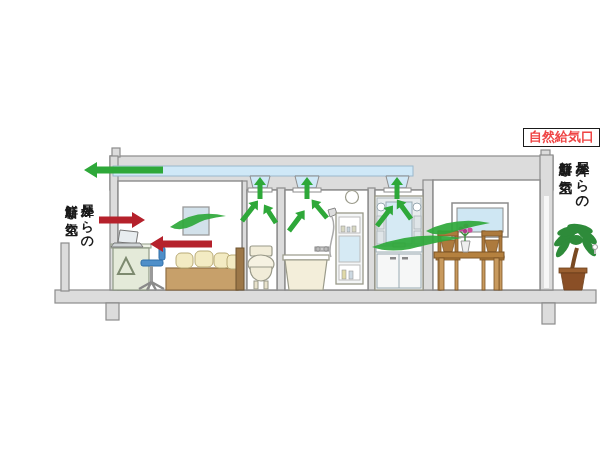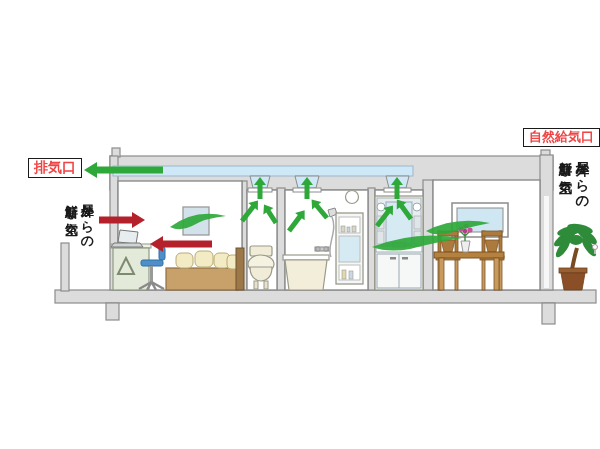--- a/index.html
+++ b/index.html
@@ -223,21 +223,20 @@
 
   <g>
     <polygon class="red" points="145,220 132,212 132,216.6 99,216.6 99,223.4 132,223.4 132,228"></polygon>
   </g>
   <g>
     <polygon class="red" points="150,244 163,236 163,240.6 212,240.6 212,247.4 163,247.4 163,252"></polygon>
   </g>
 </svg>
 
 
-<div class="boxlbl" style="left:28px;top:158px;font-size:14px;">排気口</div>
 
 <div class="lbl vtext" style="left:63px;top:194px;font-size:13px;height:80px;">屋外からの
 新鮮な空気</div>
 
 <div class="boxlbl" style="left:523px;top:128px;font-size:13px;">自然給気口</div>
 
 <div class="lbl vtext" style="left:557px;top:151px;font-size:13.5px;height:84px;line-height:17px;">屋外からの
 新鮮な空気</div>
 
 </div>

